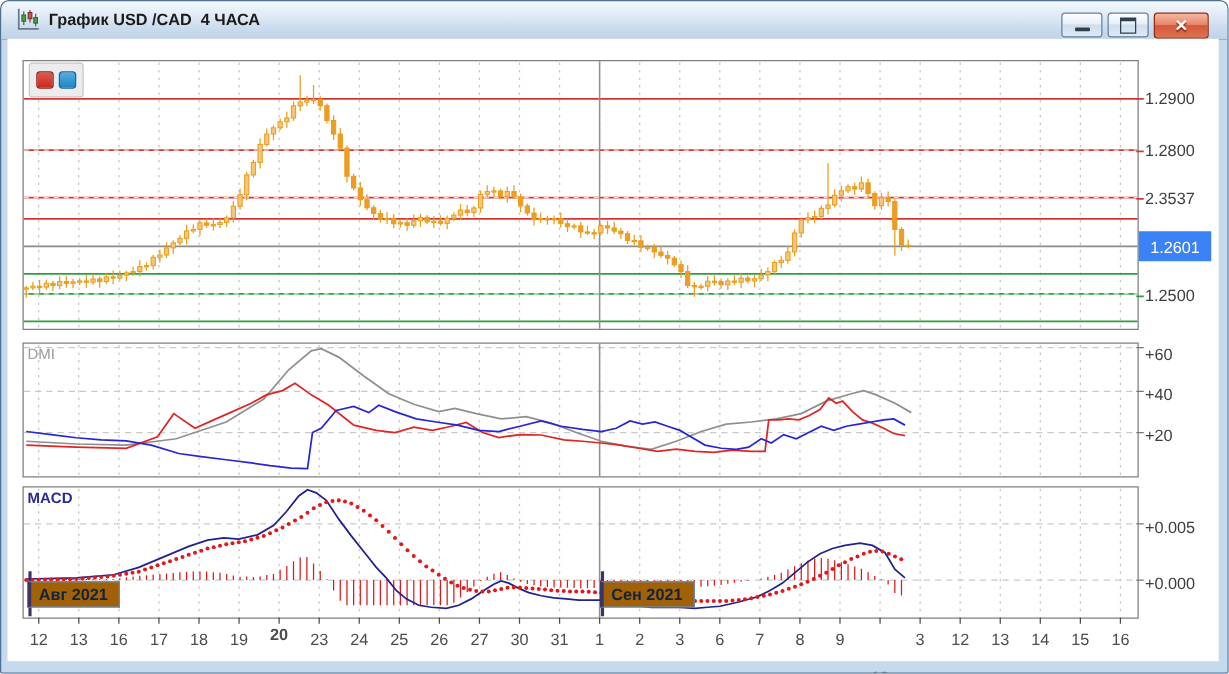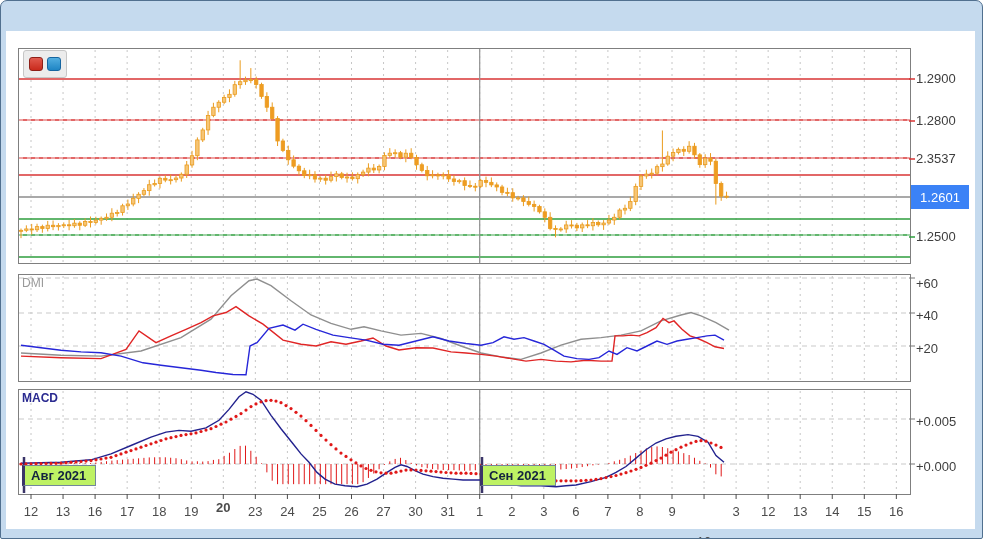--- a/index.html
+++ b/index.html
@@ -28,28 +28,51 @@
   .lbtn{width:14px;height:14px;border-radius:3px;cursor:pointer;box-sizing:border-box;}
   .lbtn-red{background:linear-gradient(#e15a4e,#c92a1c);border:1px solid #8e1f17;}
   .lbtn-blue{background:linear-gradient(#52aee0,#1f85c4);border:1px solid #1565a0;}
   .ptitle{position:absolute;font-size:12px;text-align:right;}
   #dmi-title{left:21px;top:275px;color:#9a9a9a;}
   #macd-title{left:21px;top:390px;color:#2a2a90;font-weight:bold;}
   .yaxis-label{position:absolute;left:915px;font-size:13px;color:#3e3e3e;white-space:nowrap;}
   .price-badge{position:absolute;left:910px;top:184px;width:58px;height:24px;background:#3b82f6;color:#fff;
        font-size:13px;display:flex;align-items:center;justify-content:center;}
   .xlabel{position:absolute;top:503px;width:26px;text-align:center;font-size:13px;color:#4c4c4c;}
-  .badge{position:absolute;top:464px;height:21px;background:#bef264;border:1px solid #72879b;
+  .badge{position:absolute;top:464px;height:21px;background:#a16207;border:1px solid #72879b;
        border-left:3px solid #3a3468;color:#13233f;font-size:13px;font-weight:bold;
        display:flex;align-items:center;padding:0 9px 1px 6px;box-sizing:border-box;white-space:nowrap;}
 </style>
 </head>
 <body>
 
 <div class="win">
+  <div class="titlebar">
+    <svg class="t-icon" viewBox="0 0 20 20">
+      <path d="M2 1 L2 17 L18 17" stroke="#6a7a8a" stroke-width="1.4" fill="none"></path>
+      <line x1="6" y1="3" x2="6" y2="14" stroke="#3a7a3a" stroke-width="1"></line>
+      <rect x="4.5" y="6" width="3" height="5" fill="#4a9a4a" stroke="#2a6a2a" stroke-width="0.8"></rect>
+      <line x1="11" y1="2" x2="11" y2="12" stroke="#9a3a3a" stroke-width="1"></line>
+      <rect x="9.5" y="4" width="3" height="5" fill="#c05a4a" stroke="#7a2a2a" stroke-width="0.8"></rect>
+      <line x1="15.5" y1="5" x2="15.5" y2="15" stroke="#3a7a3a" stroke-width="1"></line>
+      <rect x="14" y="8" width="3" height="4.5" fill="#4a9a4a" stroke="#2a6a2a" stroke-width="0.8"></rect>
+    </svg>
+    <span class="t-text">График USD /CAD  4 ЧАСА</span>
+    <div class="winbtns">
+      <div class="btn btn-mm">
+          <div class="g-min"></div>
+        </div>
+      <div class="btn btn-mm">
+          <div class="g-max"></div>
+        </div>
+      <div class="btn btn-close">
+          <span class="g-close">✕</span>
+        </div>
+    </div>
+  </div>
 
   <div class="client"></div>
 
   <div class="panel" id="panel-main"></div>
   <div class="panel" id="panel-dmi"></div>
   <div class="panel" id="panel-macd"></div>
 
   <svg id="plot" width="983" height="539">
       <line x1="30" y1="49" x2="30" y2="261" stroke="#c6c6c6" stroke-width="1" stroke-dasharray="2,4"></line>
       <line x1="62.05" y1="49" x2="62.05" y2="261" stroke="#c6c6c6" stroke-width="1" stroke-dasharray="2,4"></line>

